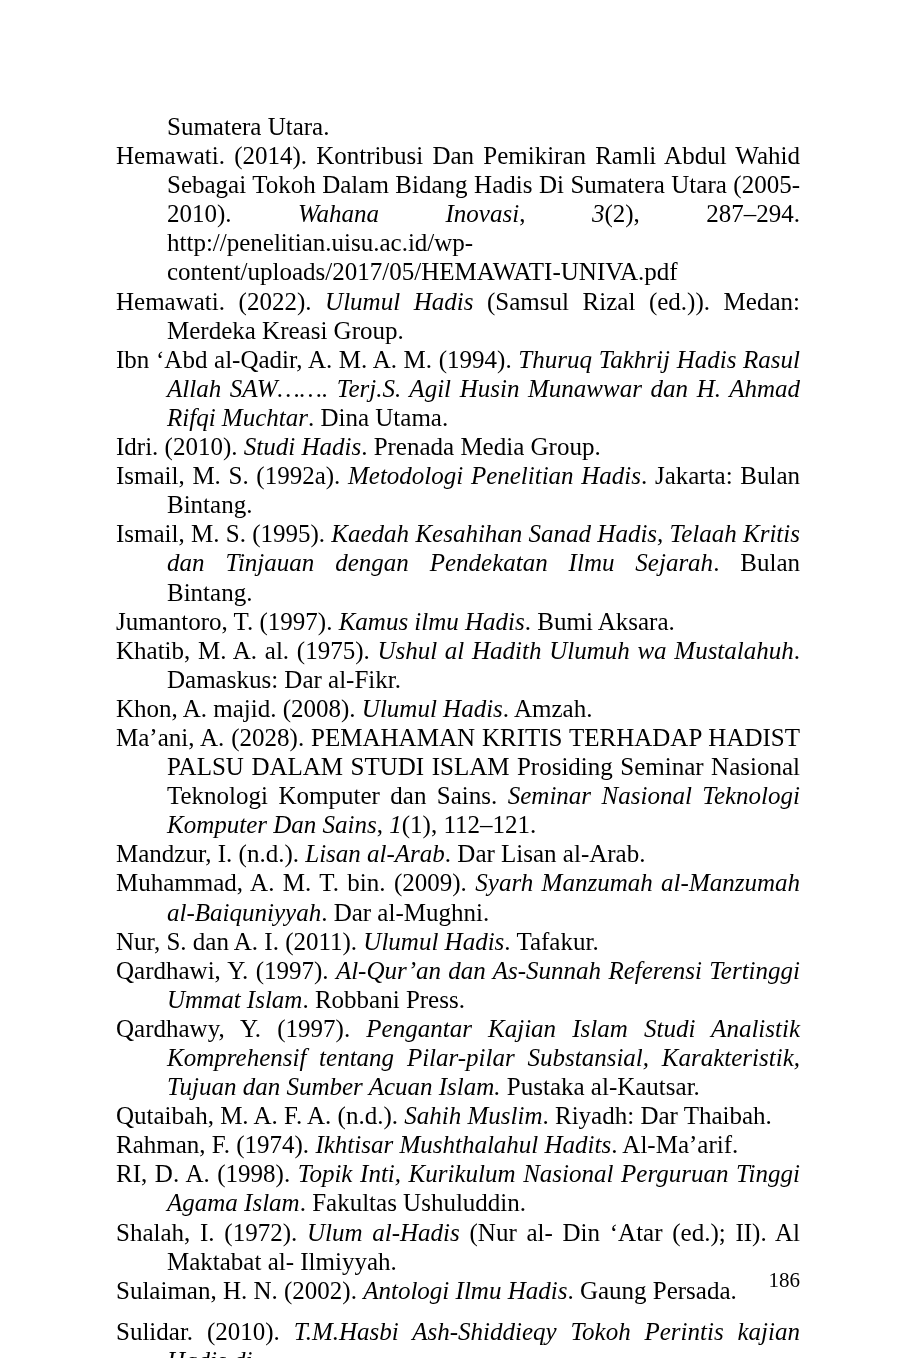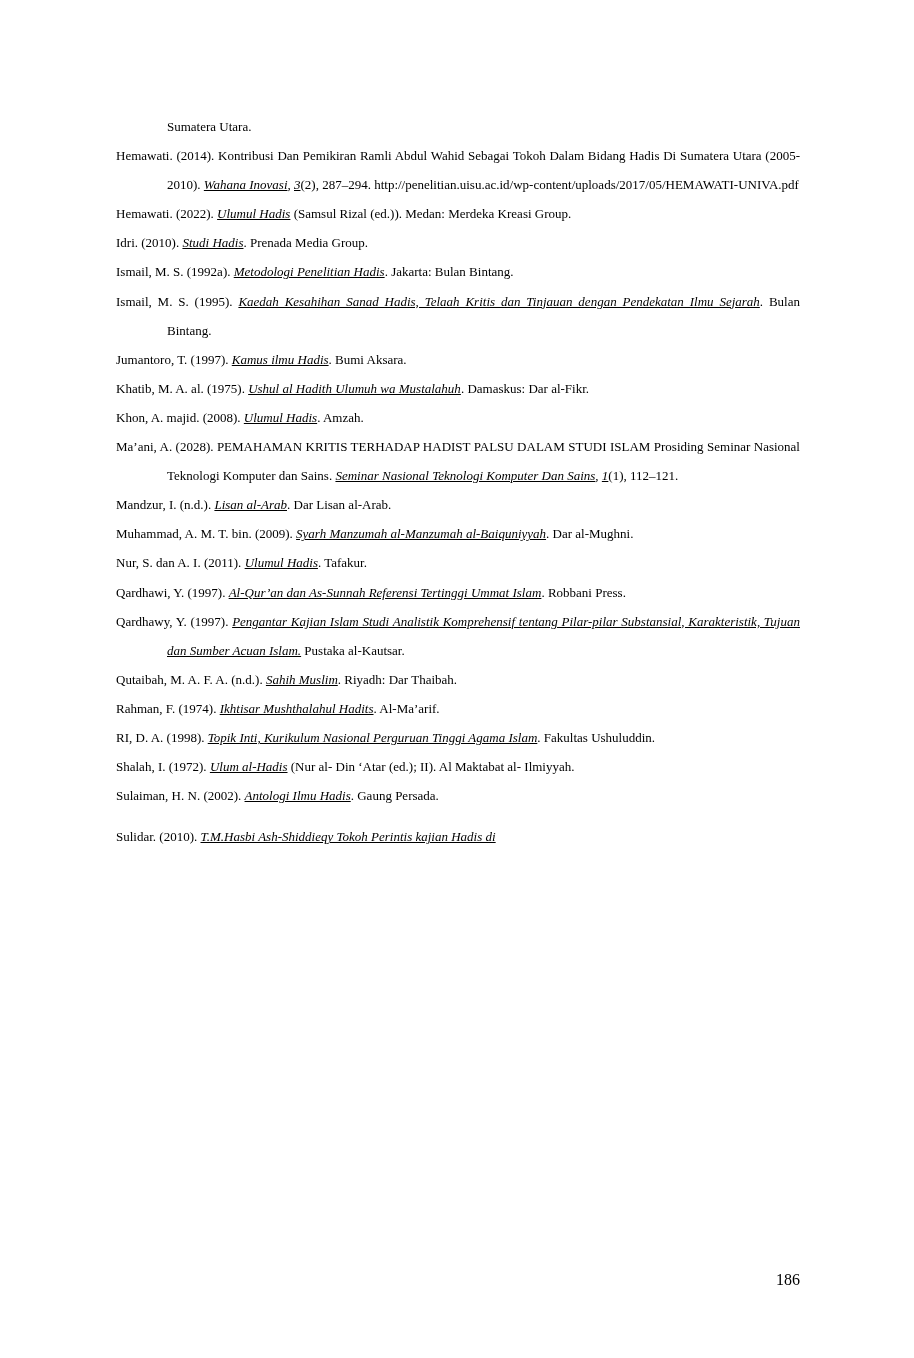--- a/index.html
+++ b/index.html
@@ -23,21 +23,21 @@
     height: 1358px;
     background: #ffffff;
   }
   #bibliography {
     position: absolute;
     left: 116px;
     top: 112px;
     width: 684px;
   }
   .entry {
-    font-size: 13px;
+    font-size: 25px;
     line-height: 29.1px;
     text-align: justify;
     text-justify: inter-word;
     margin: 0;
     padding: 0;
     padding-left: 51px;
     text-indent: -51px;
     hyphens: none;
     -webkit-hyphens: none;
     word-spacing: 0px;
@@ -48,47 +48,47 @@
     text-indent: 0;
     text-align: left;
   }
   
   .entry.last-line {
     text-align: justify;
     margin-top: 12px;
   }
   .ital {
     font-style: italic;
-    text-decoration: underline;
   }
   #page-number {
     position: absolute;
     left: 116px;
     top: 1268px;
     width: 684px;
     text-align: right;
-    font-size: 16px;
+    font-size: 21px;
     line-height: 24px;
     font-family: "Liberation Serif", "DejaVu Serif", serif;
     color: #000000;
   }
 </style>
 </head>
 <body>
 
 <div id="page">
 
   <div id="bibliography">
 
     <p class="entry continuation"><span>Sumatera Utara.</span></p>
 
     <p class="entry"><span>Hemawati. (2014). Kontribusi Dan Pemikiran Ramli Abdul Wahid Sebagai Tokoh Dalam Bidang Hadis Di Sumatera Utara (2005-2010). </span><span class="ital">Wahana Inovasi</span><span>, </span><span class="ital">3</span><span>(2), 287–294. http://penelitian.uisu.ac.id/wp-content/uploads/2017/05/HEMAWATI-UNIVA.pdf</span></p>
 
     <p class="entry"><span>Hemawati. (2022). </span><span class="ital">Ulumul Hadis</span><span> (Samsul Rizal (ed.)). Medan: Merdeka Kreasi Group.</span></p>
 
+    <p class="entry"><span>Ibn ʻAbd al-Qadir, A. M. A. M. (1994). </span><span class="ital">Thuruq Takhrij Hadis Rasul Allah SAW……. Terj.S. Agil Husin Munawwar dan H. Ahmad Rifqi Muchtar</span><span>. Dina Utama.</span></p>
 
     <p class="entry"><span>Idri. (2010). </span><span class="ital">Studi Hadis</span><span>. Prenada Media Group.</span></p>
 
 
     <p class="entry"><span>Ismail, M. S. (1992a). </span><span class="ital">Metodologi Penelitian Hadis</span><span>. Jakarta: Bulan Bintang.</span></p>
 
 
     <p class="entry"><span>Ismail, M. S. (1995). </span><span class="ital">Kaedah Kesahihan Sanad Hadis, Telaah Kritis dan Tinjauan dengan Pendekatan Ilmu Sejarah</span><span>. Bulan Bintang.</span></p>
 
     <p class="entry"><span>Jumantoro, T. (1997). </span><span class="ital">Kamus ilmu Hadis</span><span>. Bumi Aksara.</span></p>

